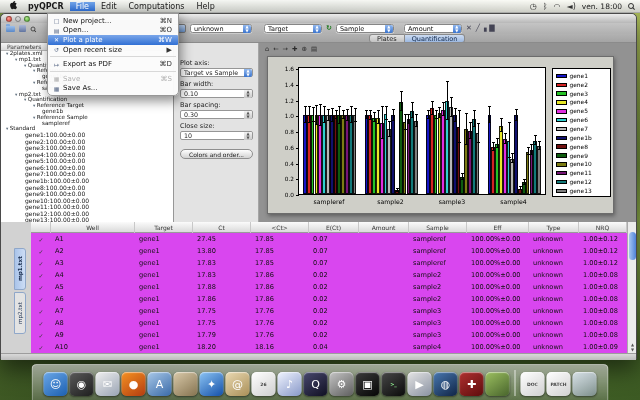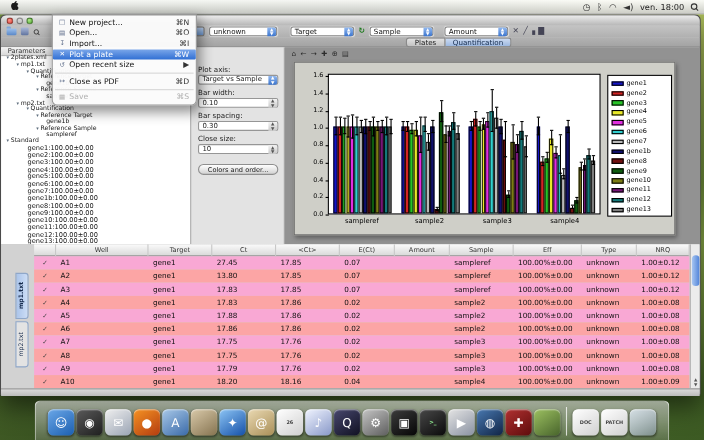--- a/index.html
+++ b/index.html
@@ -71,22 +71,22 @@
   .leg-item{display:flex;align-items:center;height:8.85px;gap:2.5px}
   .leg-swatch{width:11px;height:4.5px;border:.5px solid #000}
   .leg-label{font-size:5.9px;color:#000}
   
   #table-zone{position:absolute;top:208px;left:0;width:635px;height:131px;background:#d2d2d2;overflow:hidden}
   #plate-vtabs{position:absolute;left:13px;top:26px;width:13px;display:flex;flex-direction:column;gap:2px}
   .plate-vtab{writing-mode:vertical-rl;transform:rotate(180deg);font-size:5.6px;color:#14284a;height:42px;width:12px;
     text-align:center;border:1px solid #8fa7c9;border-radius:3px 0 0 3px;background:#e3e3e3;line-height:10px}
   .plate-vtab.active{background:linear-gradient(90deg,#cdddf5,#aac4ea);font-weight:bold}
   #data-table{position:absolute;left:30px;top:0;width:596px}
-  .trow{display:grid;grid-template-columns:20px 84px 58px 58px 58px 50px 50px 58px 62px 50px 48px;height:12px;align-items:center;font-size:6.6px;color:#101010;background:#f9a8d4}
-  .trow.alt{background:#fca5a5}
+  .trow{display:grid;grid-template-columns:20px 84px 58px 58px 58px 50px 50px 58px 62px 50px 48px;height:12px;align-items:center;font-size:6.6px;color:#101010;background:#d946ef}
+  .trow.alt{background:#d946ef}
   .trow>div{padding-left:4px;white-space:nowrap;overflow:hidden}
   .trow>div.chk{padding-left:0;text-align:center;font-size:6px;color:#3a3a3a}
   .thead{display:grid;grid-template-columns:20px 84px 58px 58px 58px 50px 50px 58px 62px 50px 48px;height:11px;align-items:center;
     background:linear-gradient(#fbfbfb,#dadada);border-bottom:1px solid #9a9a9a;font-size:6px;color:#333}
   .thead>div{text-align:center;border-right:1px solid #c8c8c8;height:11px;line-height:11px;overflow:hidden}
   #table-scrollbar{position:absolute;left:626px;top:0;width:9px;height:131px;background:#ececec;border-left:1px solid #ababab}
   #scroll-thumb{position:absolute;left:1px;top:10px;width:7px;height:28px;border-radius:3.5px;background:linear-gradient(90deg,#a7c6f2,#4f82d8)}
   #scroll-arrows{position:absolute;bottom:1px;left:0;width:9px;font-size:4px;color:#555;text-align:center;line-height:4.5px}
   #window-footer{position:absolute;top:339px;left:0;width:635px;height:7px;background:linear-gradient(#d9d9d9,#bcbcbc);border-top:1px solid #9d9d9d}
   
@@ -762,20 +762,21 @@
     </div>
     <div id="window-footer"></div>
   </div>
 
   <div id="menubar">
     <span class="mb-item" style="padding:0 5px">
       <svg width="8" height="10" viewBox="0 0 16 18">
           <path fill="#1a1a1a" d="M11 4.6c.9-1 1.5-2.4 1.3-3.8-1.2.1-2.7.9-3.5 1.9-.8.9-1.5 2.3-1.3 3.7 1.4.1 2.7-.8 3.5-1.8zM13.6 9.5c0-2.1 1.7-3.1 1.8-3.2-1-1.4-2.5-1.6-3-1.7-1.3-.1-2.5.8-3.2.8-.7 0-1.7-.8-2.8-.8-1.4 0-2.8.8-3.5 2.1-1.5 2.6-.4 6.5 1.1 8.6.7 1 1.6 2.2 2.7 2.1 1.1 0 1.5-.7 2.8-.7s1.7.7 2.8.7c1.2 0 1.9-1 2.6-2.1.8-1.2 1.2-2.4 1.2-2.4s-2.5-1-2.5-3.4z"></path>
         </svg>
     </span>
+    <span id="menu-items"><span class="mb-item app">pyQPCR</span><span class="mb-item active">File</span><span class="mb-item">Edit</span><span class="mb-item">Computations</span><span class="mb-item">Help</span></span>
     <span id="mb-right">
       <span class="status-glyph">◷</span>
       <span class="status-glyph">ᛒ</span>
       <span class="status-glyph">◠</span>
       <span class="status-glyph">◄)</span>
       <span>ven. 18:00</span>
       <span class="mag"></span>
     </span>
   </div>
 
@@ -783,47 +784,47 @@
       <div class="mi">
         <span class="ic">□</span>
         <span class="lbl">New project...</span>
         <span class="sc">⌘N</span>
       </div>
       <div class="mi">
         <span class="ic">▤</span>
         <span class="lbl">Open...</span>
         <span class="sc">⌘O</span>
       </div>
-      <div class="mi">
-        <span class="ic">↧</span>
-        <span class="lbl">Import...</span>
-        <span class="sc">⌘I</span>
-      </div>
       <div class="mi sel">
         <span class="ic">✕</span>
         <span class="lbl">Plot a plate</span>
         <span class="sc">⌘W</span>
       </div>
       <div class="mi">
         <span class="ic">↺</span>
         <span class="lbl">Open recent size</span>
         <span class="sc">▶</span>
       </div>
       <div class="msep"></div>
       <div class="mi">
         <span class="ic">↦</span>
-        <span class="lbl">Close as PDF</span>
+        <span class="lbl">Export as PDF</span>
         <span class="sc">⌘D</span>
       </div>
       <div class="msep"></div>
       <div class="mi dis">
         <span class="ic">▦</span>
         <span class="lbl">Save</span>
         <span class="sc">⌘S</span>
       </div>
+      <div class="mi">
+        <span class="ic">▦</span>
+        <span class="lbl">Save As...</span>
+        <span class="sc"></span>
+      </div>
     </div>
 
   <div id="dock">
       <div class="dock-icon" style="background: linear-gradient(145deg, rgb(106, 167, 232), rgb(28, 95, 176));">
         <span>☺</span>
       </div>
       <div class="dock-icon" style="background: linear-gradient(145deg, rgb(90, 90, 90), rgb(30, 30, 30));">
         <span>◉</span>
       </div>
       <div class="dock-icon" style="background: linear-gradient(145deg, rgb(239, 239, 239), rgb(154, 164, 180));">

